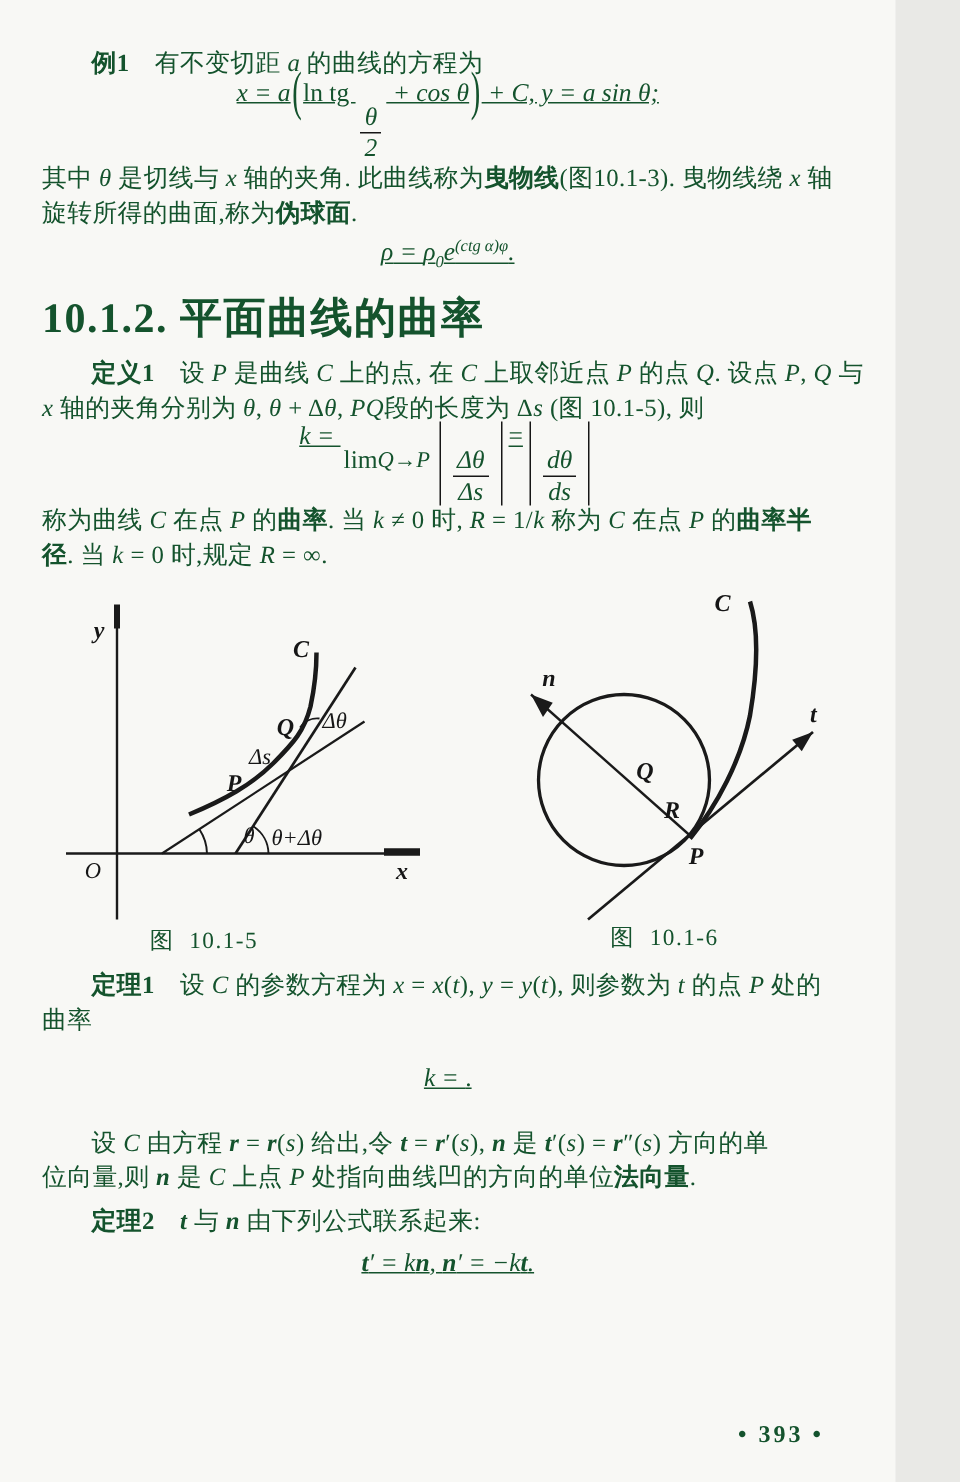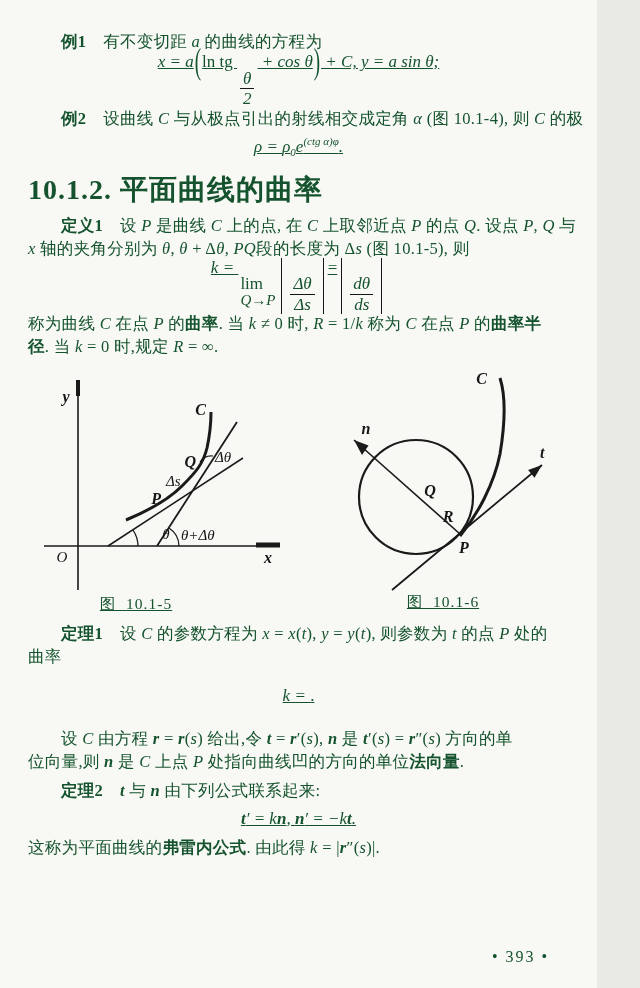--- a/index.html
+++ b/index.html
@@ -38,22 +38,22 @@
     flex-direction:column;
     align-items:center;
     vertical-align:-0.95em;
     line-height:1.15;
     margin:0 3px;
   }
   .frac > span:first-child{border-bottom:1.4px solid #161616;padding:0 3px;}
   .frac > span:last-child{padding:0 3px;}
   .lim{
     display:inline-flex;
-    flex-direction:column;
-    align-items:flex-start;
+    flex-direction:row;
+    align-items:flex-end;
     vertical-align:-0.95em;
     line-height:1.05;
     margin:0 2px;
   }
   .lim .limsub{font-size:15px;}
   .abs{
     display:inline-block;
     border-left:1.4px solid #161616;
     border-right:1.4px solid #161616;
     padding:0 5px;
@@ -87,28 +87,27 @@
     margin-top:4px;
   }
   .figwrap{position:absolute;top:0;}
   .figwrap svg{display:block;}
   .figcap{
     position:absolute;
     font-size:15.5px;
     white-space:pre;
     text-align:center;
     letter-spacing:1px;
-    text-decoration:underline;
   }
   .pagenum{
     position:absolute;
     left:492px;
     top:948px;
     font-size:16px;
-    font-weight:normal;
+    font-weight:bold;
     letter-spacing:2px;
   }
   svg text{
     font-family:"Liberation Serif","DejaVu Serif",serif;
     font-style:italic;
     font-size:15px;
     fill:#161616;
   }
   svg text.big{font-size:16px;font-weight:bold;}
 </style>
@@ -121,22 +120,23 @@
 
   <div class="formula f1">
     <span>
       <span class="i">x = a</span><span class="bigp">(</span><span class="fn">ln tg </span><span class="frac">
           <span>θ</span>
           <span>2</span>
         </span><span class="i"> + cos θ</span><span class="bigp">)</span><span class="i"> + C,  y = a sin θ;</span>
     </span>
   </div>
 
-
-  <div class="tline ind"><span class="b">例2</span><span>　设曲线 </span><span class="i">C</span><span> 与从极点引出的射线相交成定角 </span><span class="i">α</span><span> (图 10.1-4), 则 </span><span class="i">C</span><span> 的极</span></div>
+  <div class="tline"><span>其中 </span><span class="i">θ</span><span> 是切线与 </span><span class="i">x</span><span> 轴的夹角. 此曲线称为</span><span class="b">曳物线</span><span>(图10.1-3). 曳物线绕 </span><span class="i">x</span><span> 轴</span></div>
+  <div class="tline"><span>旋转所得的曲面,称为</span><span class="b">伪球面</span><span>.</span></div>
+
 
   <div class="formula fsimple">
     <span><span class="i">ρ</span><span> = </span><span class="i">ρ</span><sub>0</sub><span class="i">e</span><sup class="i">(ctg α)φ</sup><span>.</span></span>
   </div>
 
 
   <div class="sect">10.1.2. 平面曲线的曲率</div>
 
   <div class="tline ind"><span class="b">定义1</span><span>　设 </span><span class="i">P</span><span> 是曲线 </span><span class="i">C</span><span> 上的点, 在 </span><span class="i">C</span><span> 上取邻近点 </span><span class="i">P</span><span> 的点 </span><span class="i">Q</span><span>. 设点 </span><span class="i">P</span><span>, </span><span class="i">Q</span><span> 与</span></div>
   <div class="tline"><span class="i">x</span><span> 轴的夹角分别为 </span><span class="i">θ</span><span>, </span><span class="i">θ</span><span> + Δ</span><span class="i">θ</span><span>, </span><span class="i">PQ</span><span>段的长度为 Δ</span><span class="i">s</span><span> (图 10.1-5), 则</span></div>
@@ -222,17 +222,16 @@
 
   <div class="tline ind gap6"><span>设 </span><span class="i">C</span><span> 由方程 </span><span class="b i">r</span><span> = </span><span class="b i">r</span><span>(</span><span class="i">s</span><span>) 给出,令 </span><span class="b i">t</span><span> = </span><span class="b i">r</span><span>′(</span><span class="i">s</span><span>), </span><span class="b i">n</span><span> 是 </span><span class="b i">t</span><span>′(</span><span class="i">s</span><span>) = </span><span class="b i">r</span><span>″(</span><span class="i">s</span><span>) 方向的单</span></div>
   <div class="tline"><span>位向量,则 </span><span class="b i">n</span><span> 是 </span><span class="i">C</span><span> 上点 </span><span class="i">P</span><span> 处指向曲线凹的方向的单位</span><span class="b">法向量</span><span>.</span></div>
 
   <div class="tline ind gap6"><span class="b">定理2</span><span>　</span><span class="b i">t</span><span> 与 </span><span class="b i">n</span><span> 由下列公式联系起来:</span></div>
 
   <div class="formula fsimple">
     <span><span class="b i">t</span><span>′ = k</span><span class="b i">n</span><span>,  </span><span class="b i">n</span><span>′ = −k</span><span class="b i">t</span><span>.</span></span>
   </div>
 
-  <div class="tline"><span>这称为平面曲线的</span><span class="b">弗雷内公式</span><span>. 由此得 </span><span class="i">k</span><span> = |</span><span class="b i">r</span><span>″(</span><span class="i">s</span><span>)|.</span></div>
 
   <div class="pagenum">• 393 •</div>
 
 </div>
 
 </body></html>

